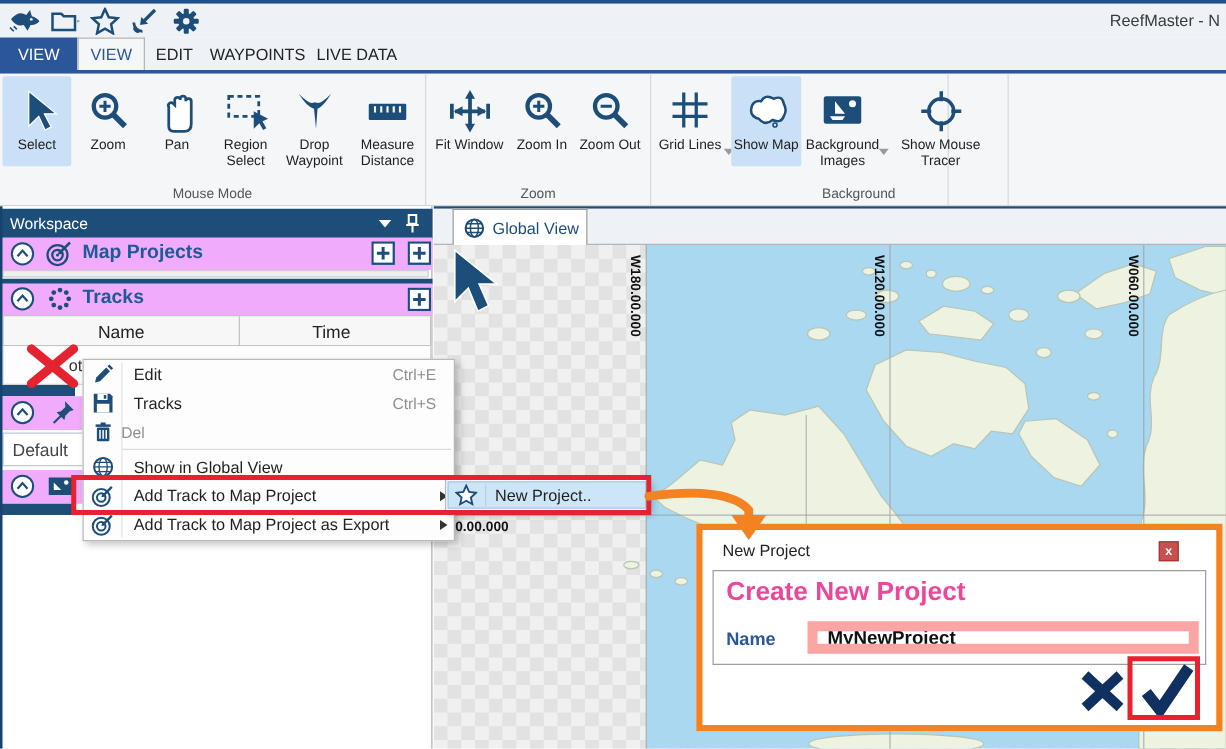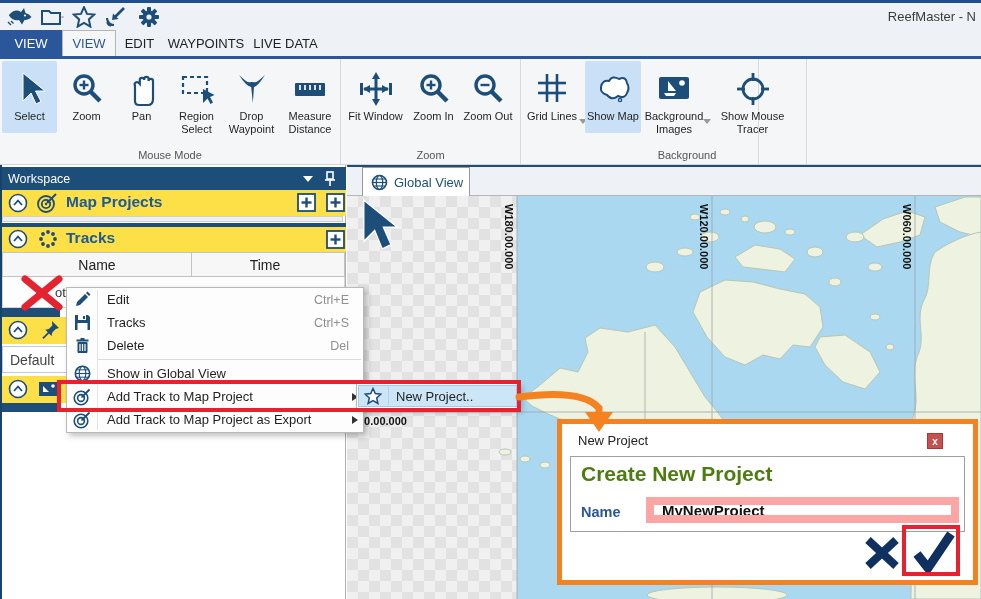--- a/index.html
+++ b/index.html
@@ -26,21 +26,21 @@
   .rbtn{position:absolute;top:2px;width:55px;height:72px;text-align:center;border-radius:2px;}
   .rbtn.hl{background:#c9e0f7;}
   .ricon{height:42px;display:flex;align-items:flex-end;justify-content:center;padding-top:4px;}
   .rlabel{font-size:11px;color:#1f1f1f;line-height:13px;padding-top:3px;}
   .rglabel{position:absolute;bottom:3px;width:100%;text-align:center;font-size:11px;color:#555;}
   .ddcaret{position:absolute;width:0;height:0;border-left:4px solid transparent;border-right:4px solid transparent;border-top:5px solid #9a9a9a;}
   
   .sidebar{left:0;top:165px;width:346px;height:434px;background:#fff;border-right:1px solid #b0b0b0;box-sizing:border-box;}
   .wsheader{left:0;top:167px;width:346px;height:24px;background:#1d4e79;color:#fff;font-size:12.5px;
             display:flex;align-items:center;padding-left:8px;box-sizing:border-box;}
-  .secheader{position:absolute;left:0;width:346px;background:#fde047;display:flex;align-items:center;}
+  .secheader{position:absolute;left:0;width:346px;background:#f0abfc;display:flex;align-items:center;}
   .sectitle{font-size:15.5px;font-weight:bold;color:#1d5a96;}
   .addbtn{position:absolute;width:19px;height:19px;}
   .graybar{left:2px;top:216px;width:341px;height:6px;background:#efefef;border:1px solid #cfcfcf;box-sizing:border-box;}
   .navybar{left:0;top:223px;width:346px;height:4px;background:#1d4e79;}
   .tblhead{left:2px;top:252px;width:343px;height:25px;background:#f7f7f7;border:1px solid #c3c3c3;box-sizing:border-box;}
   .tblcol{position:absolute;top:0;height:23px;display:flex;align-items:center;justify-content:center;
           font-size:14px;color:#222;}
   .trackrow{left:2px;top:277px;width:343px;height:31px;background:#fdfdfd;border:1px solid #d5d5d5;border-top:none;box-sizing:border-box;font-size:13px;color:#333;}
   .navystrip{position:absolute;left:0;width:60px;height:9px;background:#1d4e79;}
   .defaultbox{left:2px;top:346px;width:200px;height:27px;background:#fff;border:1px solid #b9cbdd;box-sizing:border-box;
@@ -74,21 +74,21 @@
   .subsep{width:1px;height:18px;background:#b9cfe2;margin:0 7px 0 6px;}
   
   .redbox{border:4px solid #e8212e;box-sizing:border-box;z-index:50;pointer-events:none;}
   
   .dialog{left:557px;top:419px;width:421px;height:166px;border:5px solid #f58220;background:#fff;
           box-sizing:border-box;z-index:55;}
   .dlgtitle{position:absolute;left:16px;top:9px;font-size:13px;color:#222;}
   .dlgclose{position:absolute;left:365px;top:9px;width:16px;height:16px;background:#c75050;border:1px solid #a83838;
             box-sizing:border-box;color:#fff;font-size:10px;font-weight:bold;display:flex;align-items:center;justify-content:center;}
   .dlgpanel{position:absolute;left:8px;top:32px;width:395px;height:76px;border:1px solid #a0a0a0;box-sizing:border-box;}
-  .dlgheading{position:absolute;left:10px;top:5px;font-size:21px;font-weight:bold;color:#4d7c0f;}
+  .dlgheading{position:absolute;left:10px;top:5px;font-size:21px;font-weight:bold;color:#ec4899;}
   .dlgname{position:absolute;left:10px;top:47px;font-size:14.5px;font-weight:bold;color:#2b579a;}
   .dlginput{position:absolute;left:75px;top:40px;width:313px;height:26px;border:8px solid #fca5a5;box-sizing:border-box;
             font-family:"Liberation Sans",sans-serif;font-size:15px;font-weight:bold;color:#111;padding:0 0 0 8px;}
   
   .gridlabel{font-family:"Liberation Sans",sans-serif;font-weight:bold;font-size:11px;fill:#111;}
 </style>
 </head>
 <body>
 
 <div class="abs topborder"></div>
@@ -526,21 +526,20 @@
           <rect x="3.5" y="5" width="10" height="11" rx="1" fill="#1d4e79"></rect>
           <rect x="2.5" y="2.5" width="12" height="2" fill="#1d4e79"></rect>
           <rect x="6.5" y="1" width="4" height="2" fill="#1d4e79"></rect>
           <g stroke="#fff" stroke-width="1.2">
             <line x1="6" y1="7" x2="6" y2="14"></line>
             <line x1="8.5" y1="7" x2="8.5" y2="14"></line>
             <line x1="11" y1="7" x2="11" y2="14"></line>
           </g>
         </svg>
       </span>
-    <span class="mlabel">Delete</span>
     <span class="mshort">Del</span>
   </div>
   <div class="msep"></div>
   <div class="mitem">
     <span class="micon">
         <svg width="17" height="17" viewBox="0 0 17 17">
           <circle cx="8.5" cy="8.5" r="7.2" fill="none" stroke="#1d4e79" stroke-width="1.6"></circle>
           <ellipse cx="8.5" cy="8.5" rx="3.3" ry="7.2" fill="none" stroke="#1d4e79" stroke-width="1.1"></ellipse>
           <line x1="1.3" y1="8.5" x2="15.7" y2="8.5" stroke="#1d4e79" stroke-width="1.1"></line>
           <line x1="2.3" y1="4.8" x2="14.7" y2="4.8" stroke="#1d4e79" stroke-width="1"></line>

